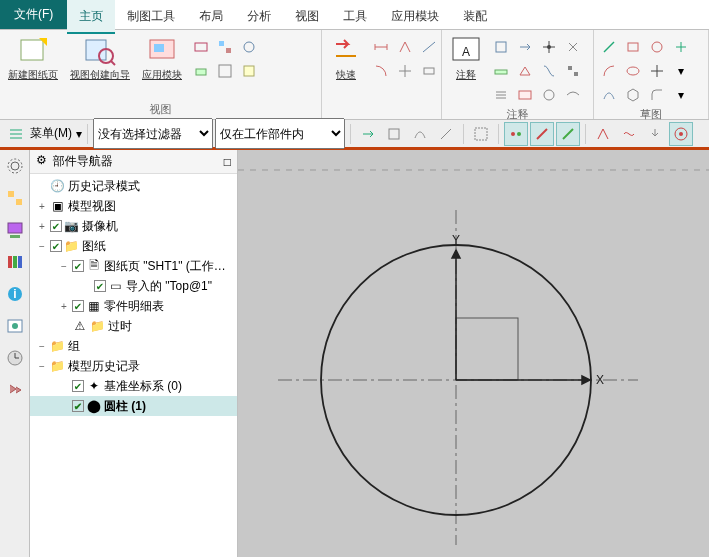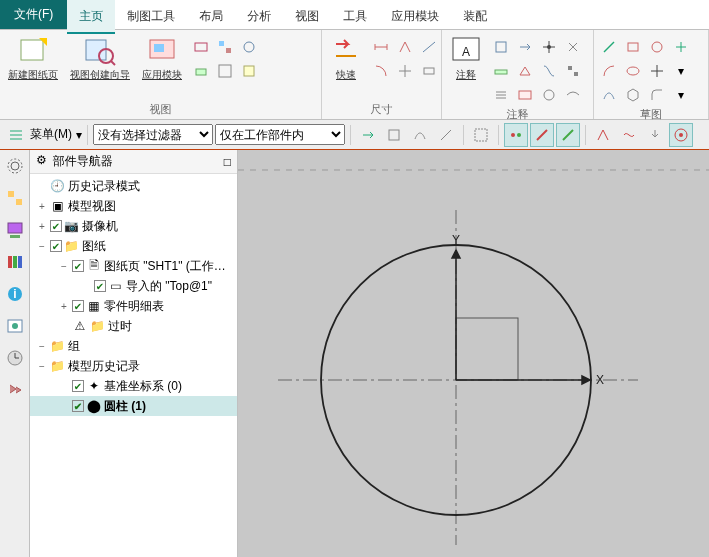--- a/index.html
+++ b/index.html
@@ -17,22 +17,22 @@
   .ribbon-group-body { flex: 1; display: flex; align-items: flex-start; gap: 4px; }
   .ribbon-group-label { text-align: center; color: #666; padding: 1px 0 2px 0; font-size: 11px; }
   .ribbon-big { display: flex; flex-direction: column; align-items: center; gap: 2px; padding: 2px 4px; cursor: pointer; }
   .ribbon-big .icon32 { width: 32px; height: 32px; display: flex; align-items: center; justify-content: center; }
   .ribbon-big span { font-size: 10px; color: #333; text-align: center; white-space: nowrap; text-decoration: underline; }
   .icon-grid { display: grid; grid-template-columns: repeat(3, 22px); grid-auto-rows: 22px; gap: 2px; }
   .icon-grid-wide { display: grid; grid-template-columns: repeat(4, 22px); grid-auto-rows: 22px; gap: 2px; }
   .icon-btn { width: 22px; height: 22px; display: flex; align-items: center; justify-content: center; cursor: pointer; border: 1px solid transparent; }
 
   
-  .toolbar { display: flex; align-items: center; height: 30px; background: #eee; border-bottom: 1px solid #c2410c; padding: 0 4px; gap: 2px; }
-  .toolbar select { height: 21px; font-size: 12px; }
+  .toolbar { display: flex; align-items: center; height: 30px; background: #eee; border-bottom: 3px solid #c2410c; padding: 0 4px; gap: 2px; }
+  .toolbar select { height: 31px; font-size: 12px; }
   .toolbar .sep { width: 1px; height: 20px; background: #ccc; margin: 0 3px; }
   .tool-btn { width: 24px; height: 24px; display: flex; align-items: center; justify-content: center; cursor: pointer; border: 1px solid transparent; }
   .tool-btn.active { background: #d0e8e8; border-color: #80c0c0; }
 
   
   .main { display: flex; height: calc(557px - 22px - 90px - 30px); }
   .side-icons { width: 30px; background: #eee; border-right: 1px solid #c0c0c0; display: flex; flex-direction: column; align-items: center; padding-top: 4px; gap: 8px; }
   .side-icons .side-btn { width: 24px; height: 24px; display: flex; align-items: center; justify-content: center; cursor: pointer; }
 
   .nav-panel { width: 208px; background: #fff; border-right: 1px solid #c0c0c0; display: flex; flex-direction: column; }
@@ -176,21 +176,20 @@
               <line x1="2" y1="8" x2="14" y2="8" stroke="#888"></line>
             </svg>
           </div>
         <div class="icon-btn">
             <svg width="16" height="16">
               <rect x="3" y="5" width="10" height="6" fill="none" stroke="#888"></rect>
             </svg>
           </div>
       </div>
     </div>
-    <div class="ribbon-group-label">尺寸</div>
   </div>
 
   <div class="ribbon-group" style="width:152px">
     <div class="ribbon-group-body">
       <div class="ribbon-big">
         <div class="icon32">
           <svg width="32" height="32">
               <rect x="3" y="4" width="26" height="22" fill="#fff" stroke="#444"></rect>
               <text x="16" y="22" text-anchor="middle" font-size="18" font-family="serif" fill="#222">A</text>
             </svg>

